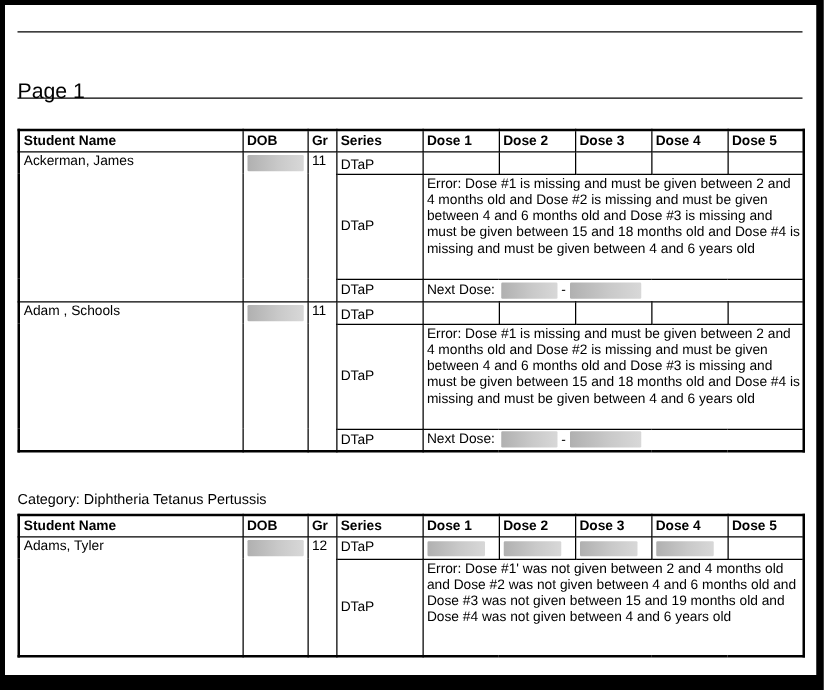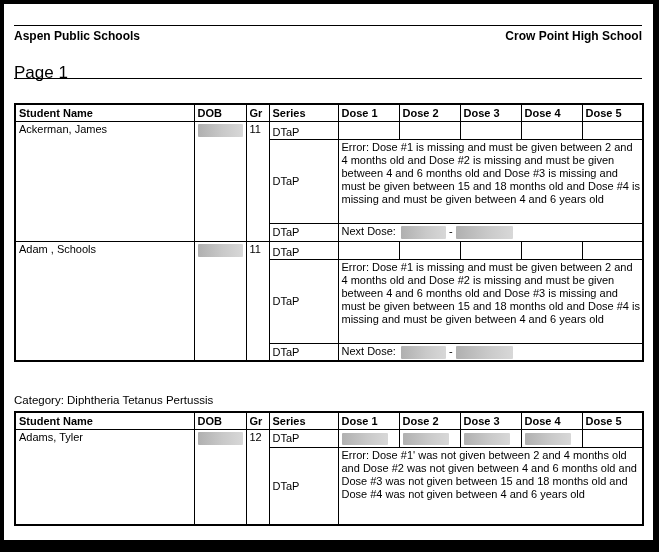--- a/index.html
+++ b/index.html
@@ -103,22 +103,20 @@
   .blur-nd2  { width: 57px; }
   .nd-dash { display: inline-block; margin: 0 3px; }
 </style>
 </head>
 <body>
 
 <div class="frame">
   <div class="page">
 
     <div class="rule rule-top"></div>
-    <div class="district">Aspen Public Schools</div>
-    <div class="school">Crow Point High School</div>
     <div class="page-label">Page 1</div>
     <div class="rule rule-sub"></div>
 
     <div class="tbl-wrap1">
       <table class="report">
         <colgroup>
           <col class="col-name">
             <col class="col-dob">
             <col class="col-gr">
             <col class="col-series">
@@ -222,20 +220,20 @@
           <td class="top-cell" rowspan="2">12</td>
           <td>DTaP</td>
           <td><span class="blur blur-dose"></span></td>
           <td><span class="blur blur-dose"></span></td>
           <td><span class="blur blur-dose"></span></td>
           <td><span class="blur blur-dose"></span></td>
           <td></td>
         </tr>
         <tr>
           <td class="series-mid">DTaP</td>
-          <td class="err-cell err-h2" colspan="5">Error: Dose #1' was not given between 2 and 4 months old and Dose #2 was not given between 4 and 6 months old and Dose #3 was not given between 15 and 18 months old and Dose #4 was not given between 4 and 6 years old</td>
+          <td class="err-cell err-h2" colspan="5">Error: Dose #1' was not given between 2 and 4 months old and Dose #2 was not given between 4 and 6 months old and Dose #3 was not given between 15 and 19 months old and Dose #4 was not given between 4 and 6 years old</td>
         </tr>
       </tbody>
         </table>
     </div>
 
   </div>
 </div>
 
 </body></html>

